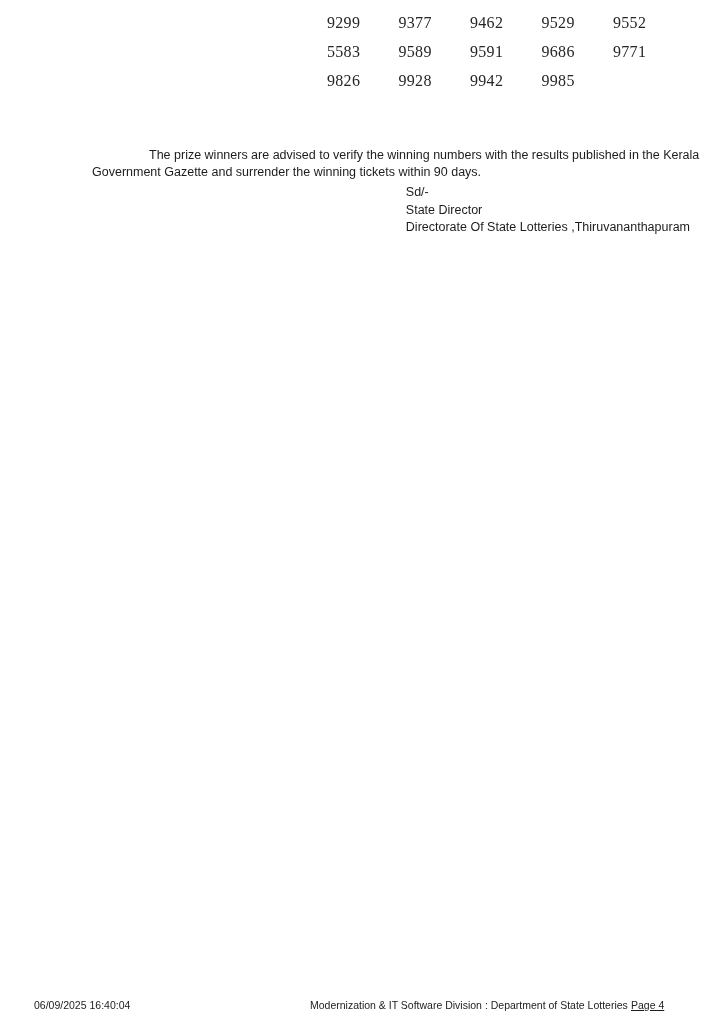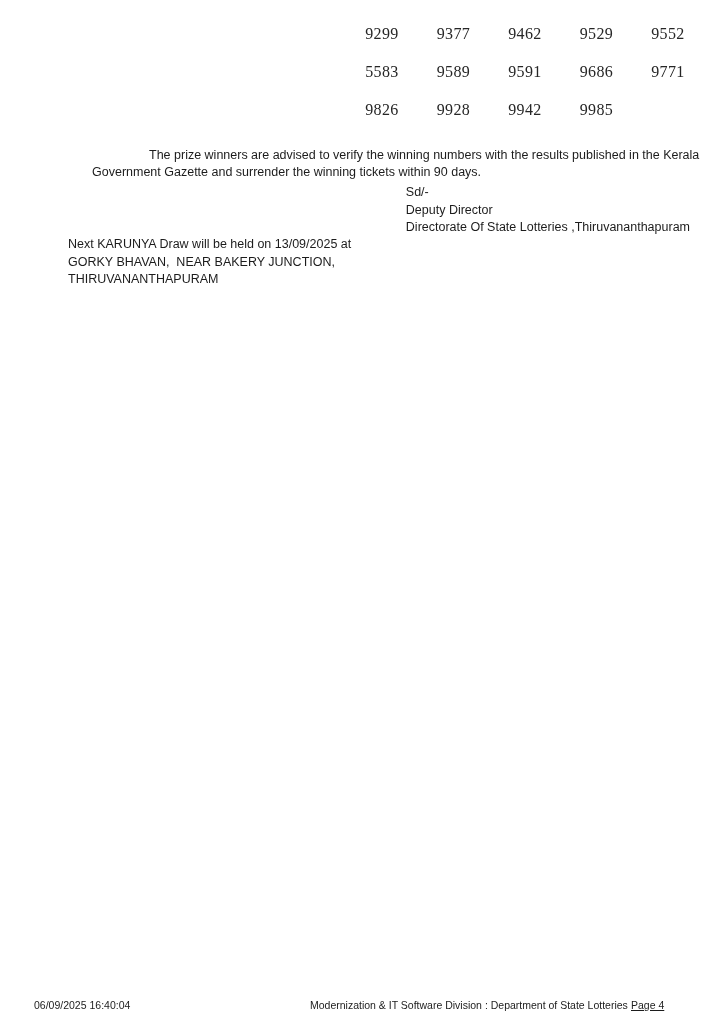--- a/index.html
+++ b/index.html
@@ -9,29 +9,28 @@
     width: 724px;
     height: 1024px;
     background: #ffffff;
     color: #1c1c1c;
     font-family: "Liberation Sans", sans-serif;
     overflow: hidden;
   }
   .numbers-grid {
     position: absolute;
     left: 327px;
-    top: 26px;
+    top: 15px;
     display: grid;
     grid-template-columns: repeat(5, 71.5px);
-    row-gap: 22px;
+    row-gap: 13px;
     font-family: "Liberation Serif", serif;
     font-size: 16px;
     line-height: 16px;
     color: #262626;
-    text-align: right;
   }
   .numbers-grid span { letter-spacing: 0.3px; }
   .advisory {
     position: absolute;
     left: 68px;
     top: 147px;
     width: 622px;
     font-size: 12.5px;
     line-height: 17px;
     text-indent: 57px;
@@ -88,29 +87,24 @@
     <span>9826</span>
     <span>9928</span>
     <span>9942</span>
     <span>9985</span>
   </div>
 
   <p class="advisory">The prize winners are advised to verify the winning numbers with the results published in the Kerala Government Gazette and surrender the winning tickets within 90 days.</p>
 
   <div class="signature">
     <div>Sd/-</div>
-    <div>Deputy Director</div>
+    <div>State Director</div>
     <div>Directorate Of State Lotteries ,Thiruvananthapuram</div>
   </div>
 
-  <div class="next-draw">
-    <div>Next KARUNYA Draw will be held on 13/09/2025 at</div>
-    <div>GORKY BHAVAN,  NEAR BAKERY JUNCTION,</div>
-    <div>THIRUVANANTHAPURAM</div>
-  </div>
 
   <div class="footer">
     <span class="f-date">06/09/2025 16:40:04</span>
     <span class="f-div">Modernization &amp; IT Software Division : Department of State Lotteries</span>
     <span class="f-page">Page 4</span>
   </div>
 
 </div>
 
 </body></html>

